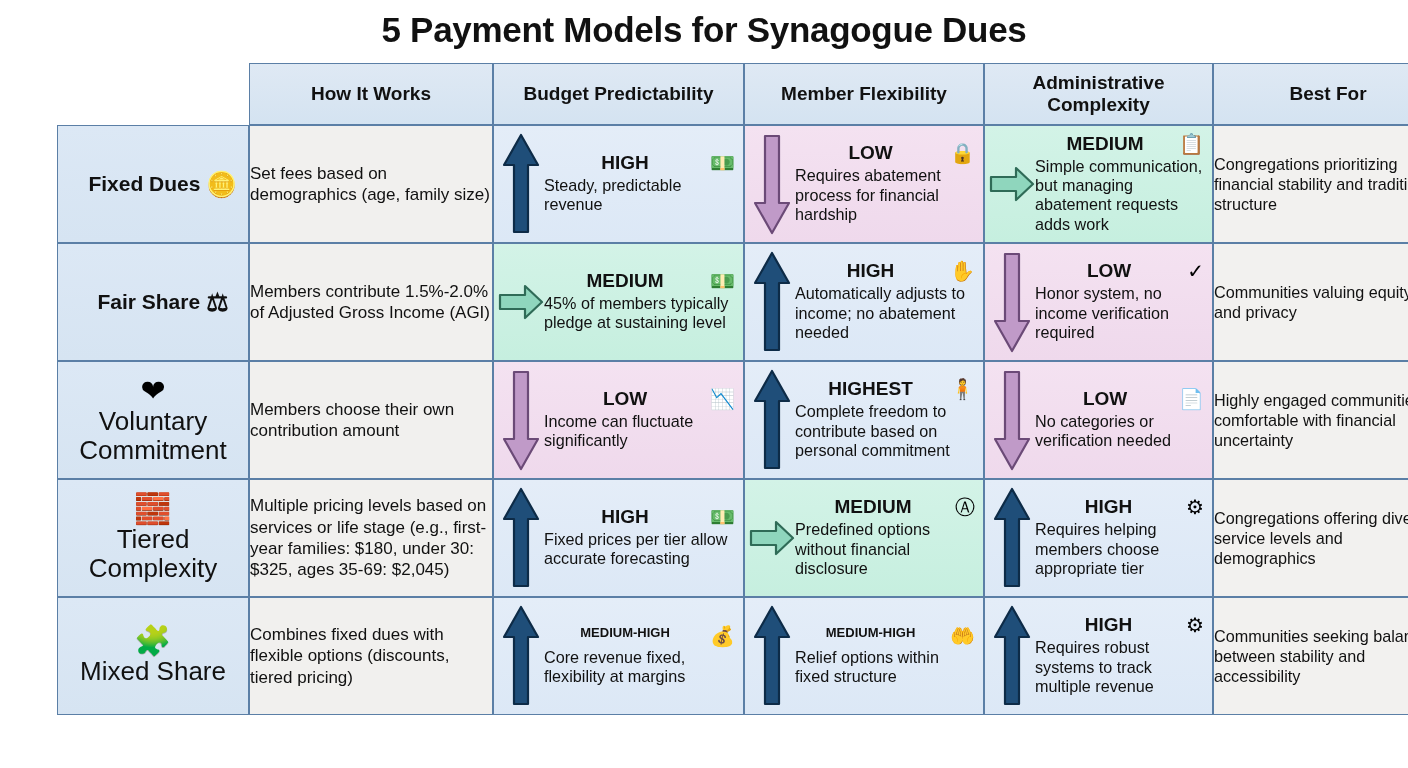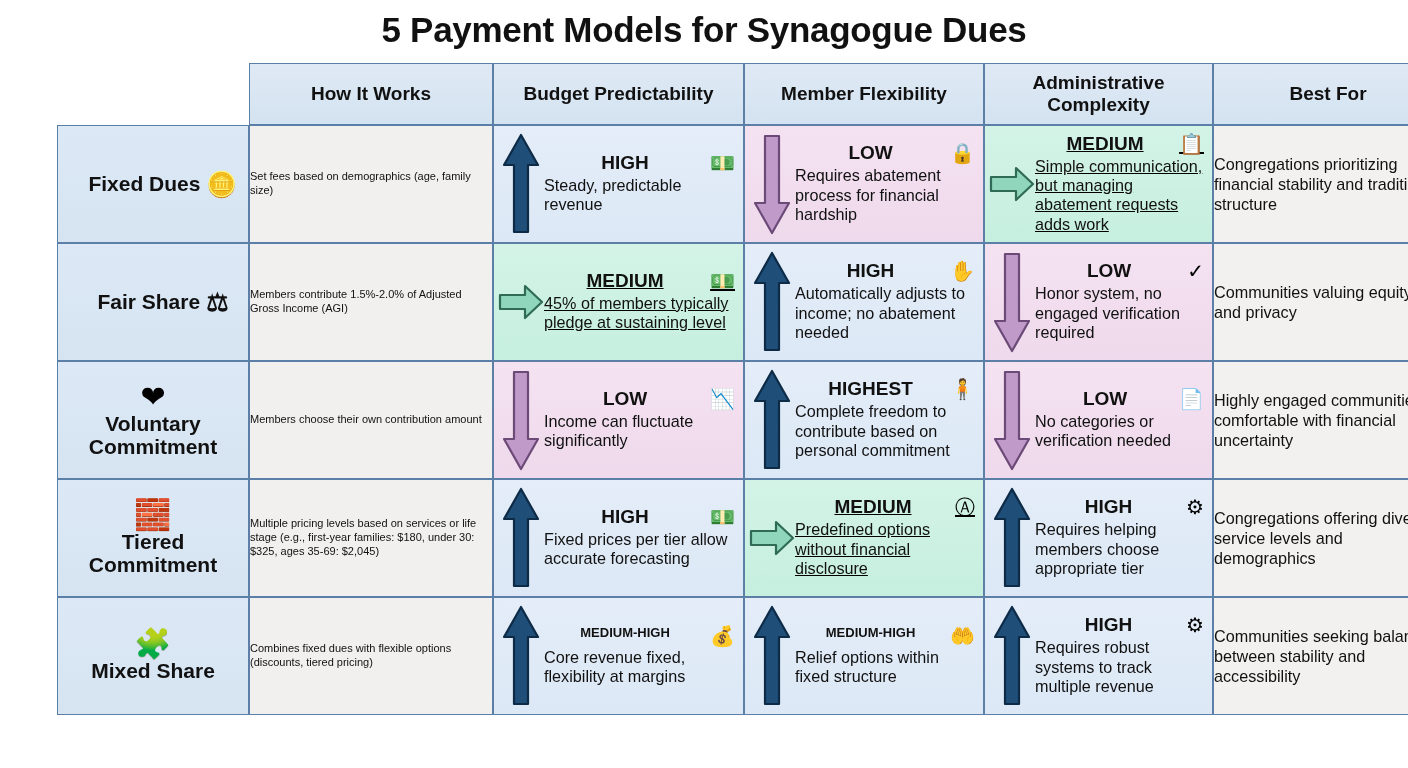--- a/index.html
+++ b/index.html
@@ -83,40 +83,40 @@
   .rl-inline {
     font-size: 21px; font-weight: bold; color: #111;
     display: flex; align-items: center; justify-content: center; gap: 6px;
     white-space: nowrap;
     margin-left: 20px;
   }
   .rl-stack {
     display: flex; flex-direction: column; align-items: center; gap: 1px;
   }
   .rl-stack .rl-txt {
-    font-size: 21px; font-weight: bold; color: #111; line-height: 1.08;
+    font-size: 26px; font-weight: normal; color: #111; line-height: 1.08;
     text-align: center;
   }
   .rl-ico { font-size: 25px; line-height: 1; }
   .rl-ico.big { font-size: 30px; }
 
   
   td.how {
     background: #f1f0ee;
     padding: 9px 11px;
-    font-size: 11px;
+    font-size: 17px;
     color: #111;
     line-height: 1.26;
     vertical-align: middle;
   }
 
   
   td.metric { padding: 0; }
   td.metric.blue  { background: linear-gradient(180deg,#e4edf8 0%,#dce8f6 100%); }
-  td.metric.mint  { background: linear-gradient(180deg,#d3f3e7 0%,#c6efdf 100%); text-decoration: underline; }
+  td.metric.mint  { background: linear-gradient(180deg,#d3f3e7 0%,#c6efdf 100%); }
   td.metric.pink  { background: linear-gradient(180deg,#f4e2f1 0%,#efd9ec 100%); }
 
   .mcell {
     display: flex;
     align-items: center;
     padding: 6px 8px 6px 4px;
     min-height: 100px;
   }
   .arrow-box {
     flex: 0 0 auto;
@@ -302,21 +302,21 @@
                 <div class="arrow-box">
                   <svg class="arw" width="40" height="104" viewBox="0 0 40 104">
                     <path d="M20 101 L37 71 L27 71 L27 4 L13 4 L13 71 L3 71 Z" fill="#c09ac8" stroke="#6b4a77" stroke-width="2.2" stroke-linejoin="round"></path>
                   </svg>
                 </div>
                 <div class="mbody">
                   <div class="mhead">
                     <span class="mlevel">LOW</span>
                     <span class="micon">✓</span>
                   </div>
-                  <div class="mdesc">Honor system, no engaged verification required</div>
+                  <div class="mdesc">Honor system, no income verification required</div>
                 </div>
               </div>
             </td>
             <td class="best">
               <div class="best-inner"><span class="bf-ico-tr">❤</span><span>Communities valuing equity and privacy</span></div>
             </td>
           </tr>
           <tr>
             <td class="rowlabel">
               <div class="rl-stack">
@@ -374,21 +374,21 @@
               </div>
             </td>
             <td class="best">
               <div class="best-inner"><span class="bf-ico-tr">👥</span><span>Highly engaged communities comfortable with financial uncertainty</span></div>
             </td>
           </tr>
           <tr>
             <td class="rowlabel">
               <div class="rl-stack">
                 <span class="rl-ico big">🧱</span>
-                <span class="rl-txt">Tiered Commitment</span>
+                <span class="rl-txt">Tiered Complexity</span>
               </div>
             </td>
             <td class="how">Multiple pricing levels based on services or life stage (e.g., first-year families: $180, under 30: $325, ages 35-69: $2,045)</td>
             <td class="metric blue">
               <div class="mcell">
                 <div class="arrow-box">
                   <svg class="arw" width="40" height="104" viewBox="0 0 40 104">
                     <path d="M20 3 L37 33 L27 33 L27 100 L13 100 L13 33 L3 33 Z" fill="#1f4e79" stroke="#0d2b47" stroke-width="2.2" stroke-linejoin="round"></path>
                   </svg>
                 </div>

